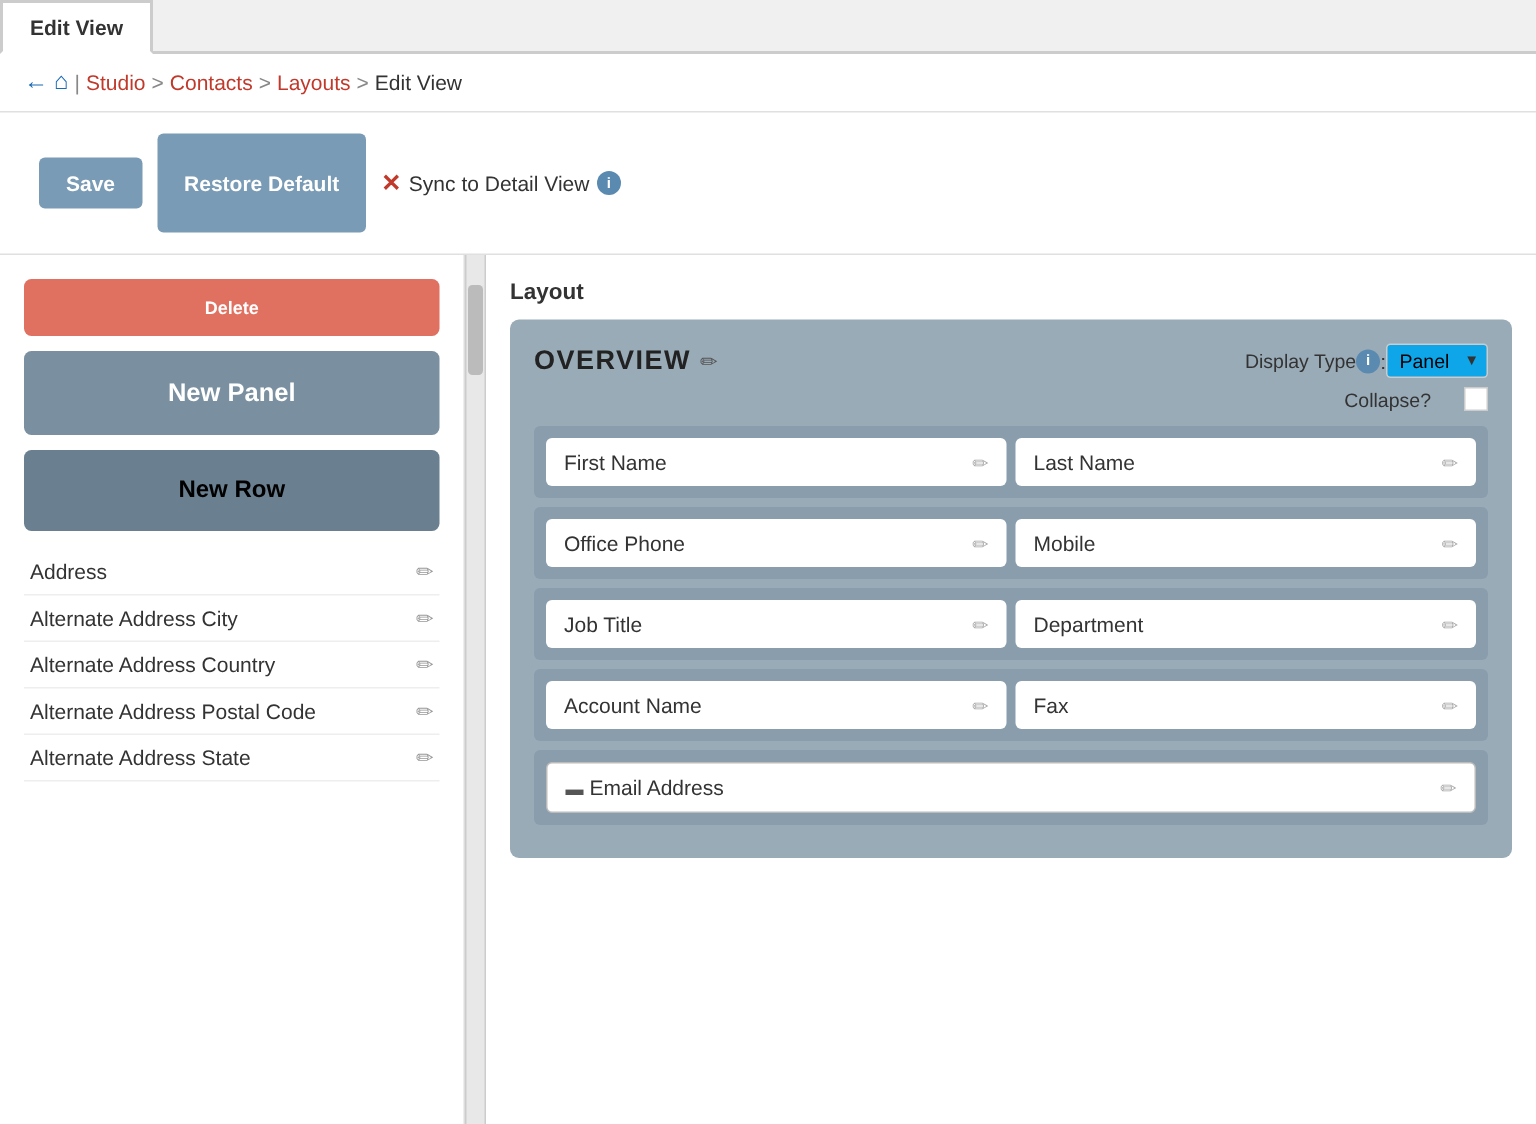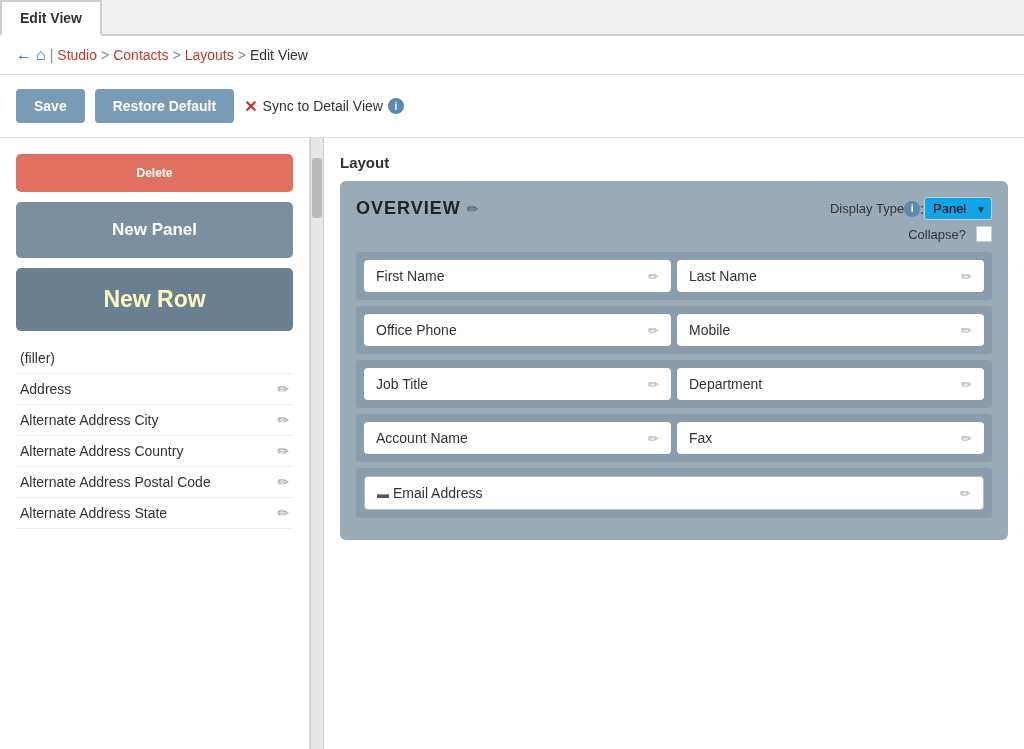--- a/index.html
+++ b/index.html
@@ -60,20 +60,21 @@
     }
     .btn-save {
       background: #7a9bb5;
       color: #fff;
       border: none;
       padding: 9px 18px;
       border-radius: 4px;
       font-size: 14px;
       cursor: pointer;
       font-weight: bold;
+      margin-left: 10px;
     }
     .btn-save-deploy {
       background: #7a9bb5;
       color: #fff;
       border: none;
       padding: 9px 18px;
       border-radius: 4px;
       font-size: 14px;
       cursor: pointer;
       font-weight: bold;
@@ -86,21 +87,21 @@
       border-radius: 4px;
       font-size: 14px;
       cursor: pointer;
       font-weight: bold;
       margin-left: 40px;
     }
     .btn-restore-default {
       background: #7a9bb5;
       color: #fff;
       border: none;
-      padding: 9px 18px;
+      padding: 25px 18px;
       border-radius: 4px;
       font-size: 14px;
       cursor: pointer;
       font-weight: bold;
     }
     .sync-detail {
       display: flex;
       align-items: center;
       gap: 5px;
       font-size: 14px;
@@ -164,25 +165,25 @@
       padding: 18px 12px;
       border-radius: 5px;
       font-size: 17px;
       font-weight: bold;
       cursor: pointer;
       width: 100%;
       margin-bottom: 10px;
     }
     .btn-new-row {
       background: #6a7f90;
-      color: #fef9c3;
+      color: #000000;
       border: none;
       padding: 18px 12px;
       border-radius: 5px;
-      font-size: 23px;
+      font-size: 16px;
       font-weight: bold;
       cursor: pointer;
       width: 100%;
       margin-bottom: 12px;
     }
 
     .toolbox-items {
       list-style: none;
     }
     .toolbox-item {
@@ -277,21 +278,21 @@
       top: 50%;
       transform: translateY(-50%);
       font-size: 10px;
       color: #333;
       pointer-events: none;
     }
     .collapse-row {
       display: flex;
       align-items: center;
       justify-content: flex-end;
-      gap: 10px;
+      gap: 22px;
       margin-bottom: 10px;
     }
     .collapse-label {
       font-size: 13px;
       color: #333;
     }
     .collapse-checkbox {
       width: 16px;
       height: 16px;
       border: 1px solid #ccc;
@@ -366,23 +367,20 @@
   </div>
 </div>
 
 <div class="main-content">
 
   <div class="toolbox">
     <button class="btn-delete">Delete</button>
     <button class="btn-new-panel">New Panel</button>
     <button class="btn-new-row">New Row</button>
     <ul class="toolbox-items">
-      <li class="toolbox-item">
-        <span>(filler)</span>
-      </li>
       <li class="toolbox-item">
         <span>Address</span>
         <span class="edit-pencil">✏</span>
       </li>
       <li class="toolbox-item">
         <span>Alternate Address City</span>
         <span class="edit-pencil">✏</span>
       </li>
       <li class="toolbox-item">
         <span>Alternate Address Country</span>

